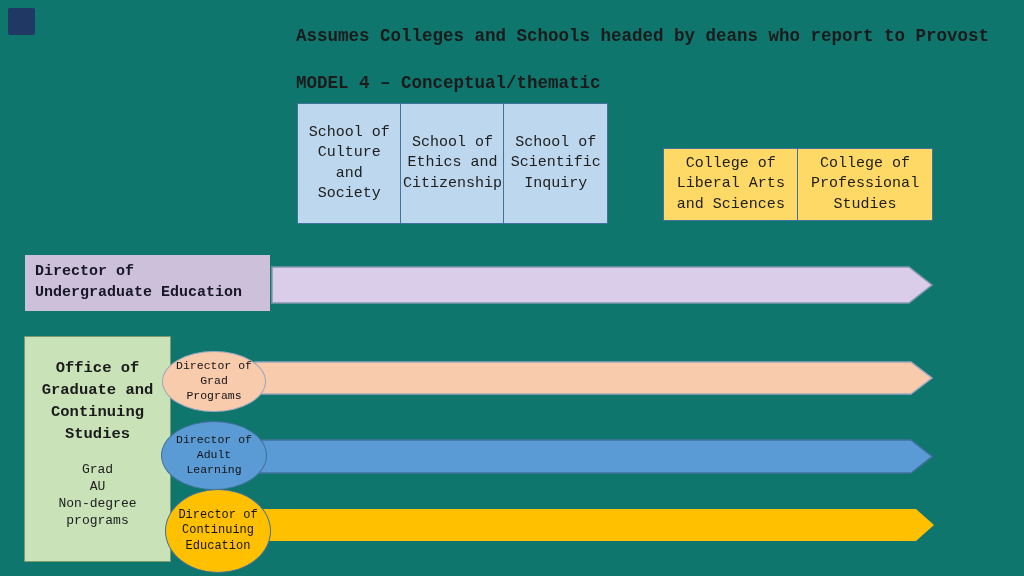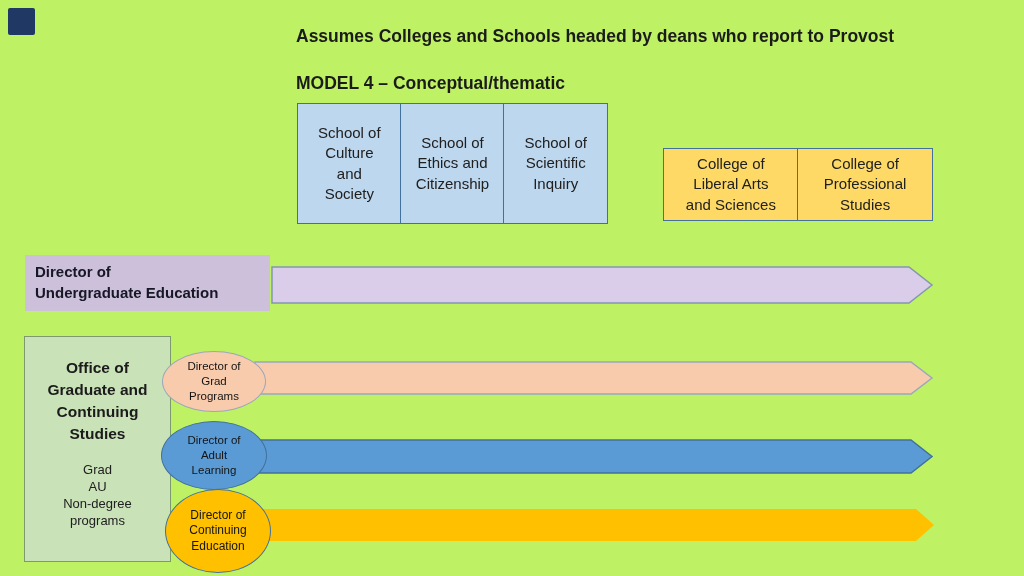--- a/index.html
+++ b/index.html
@@ -1,18 +1,18 @@
 <!DOCTYPE html>
 <html><head>
 <meta charset="utf-8">
 <style>
   html,body { margin:0; padding:0; background:#ffffff; }
   #slide {
-    position:relative; width:1024px; height:576px; background:#bef264;
-    font-family:Liberation Sans, sans-serif; color:#202020; overflow:hidden;
+    position:relative; width:1024px; height:576px; background:#0f766e;
+    font-family:Liberation Mono, monospace; color:#202020; overflow:hidden;
   }
   .pre { white-space:pre-line; }
 
   .corner-square { position:absolute; left:8px; top:8px; width:27px; height:27px;
     background:#1F3864; border-radius:2px; }
 
   .slide-title { position:absolute; left:296px; top:26px; font-size:17.5px; font-weight:bold; color:#1b1b1b; }
   .model-heading { position:absolute; top:73px; font-size:17.5px; font-weight:bold; color:#1b1b1b; }
   .model1-heading { left:296px; }
   .model2-heading { left:662px; }

